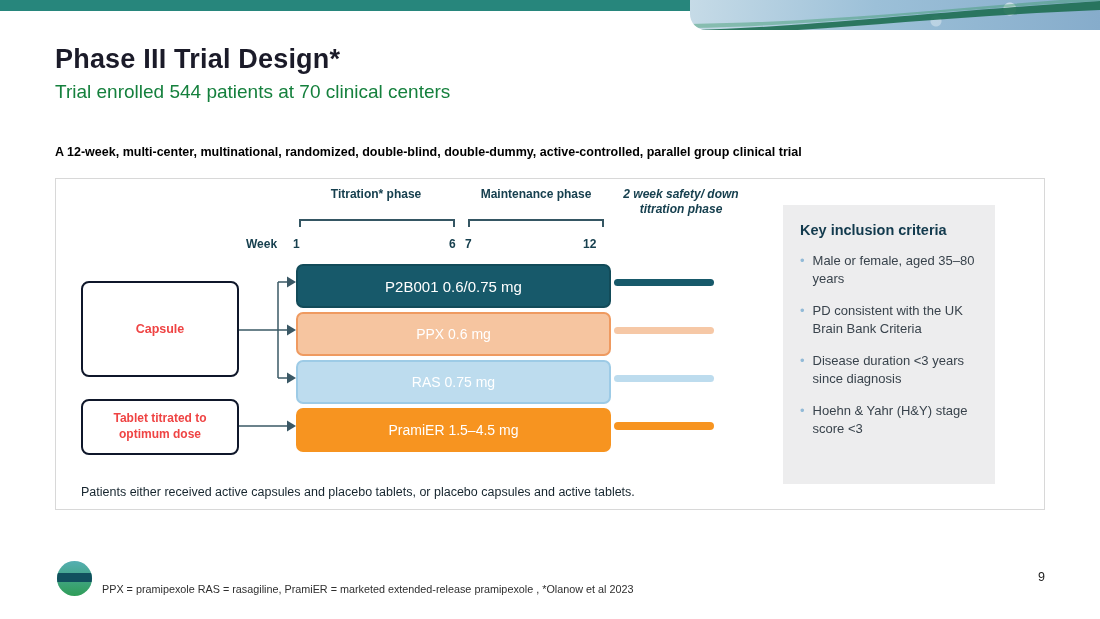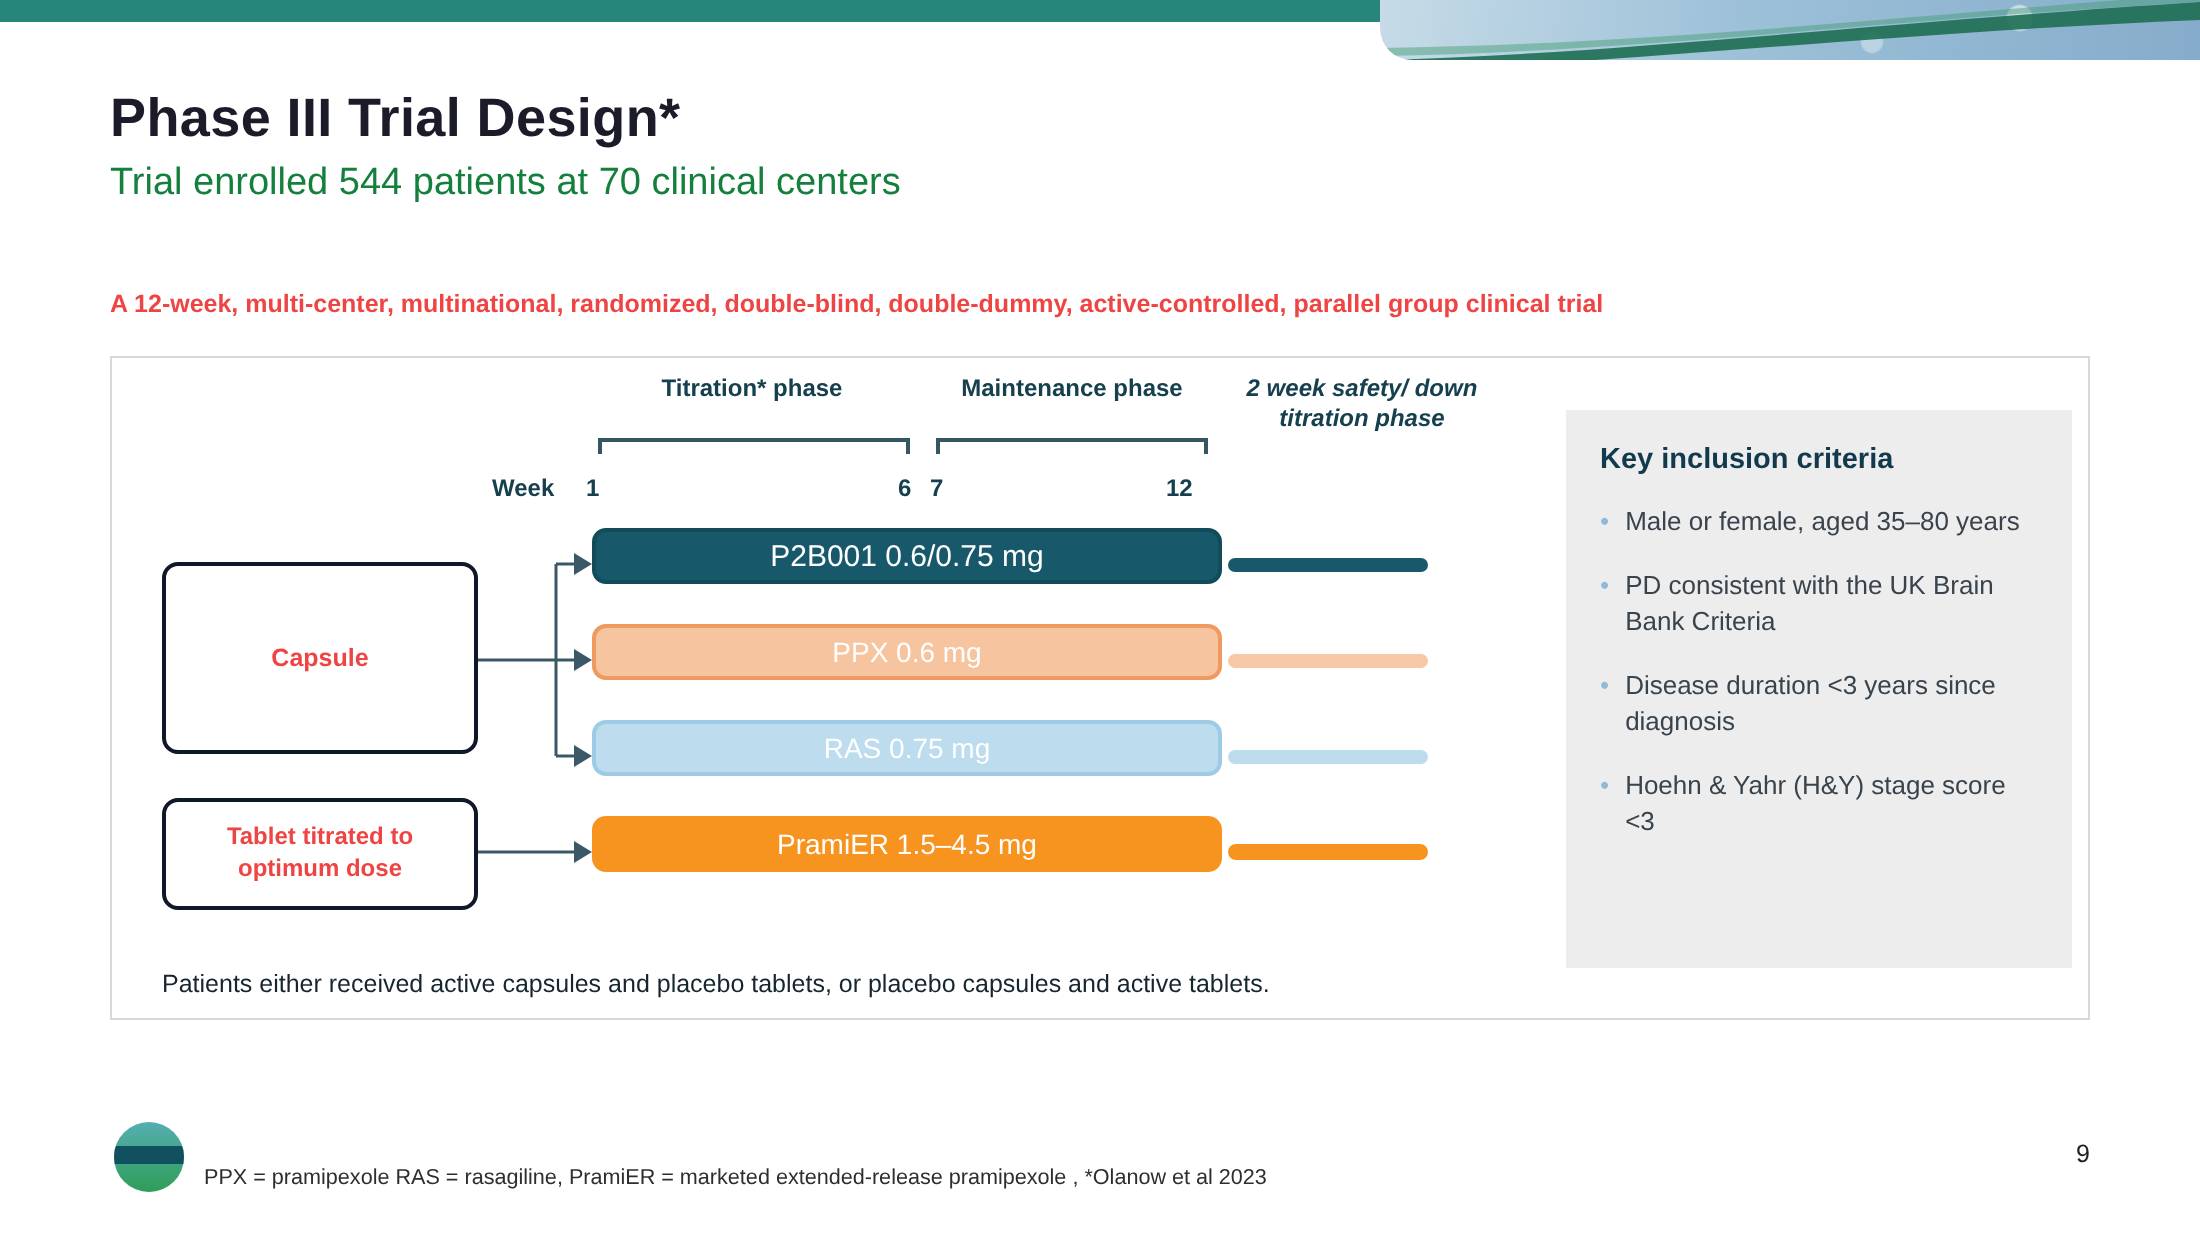--- a/index.html
+++ b/index.html
@@ -16,21 +16,21 @@
     background:
       radial-gradient(circle at 78% 30%, rgba(255,255,255,.55) 0 6px, rgba(255,255,255,0) 7px),
       radial-gradient(circle at 60% 70%, rgba(255,255,255,.35) 0 5px, rgba(255,255,255,0) 6px),
       linear-gradient(95deg,#c6dbe7 0%,#9cc0d8 45%,#86accb 100%);
   }
   .banner-image svg{position:absolute;top:0;left:0;width:100%;height:100%;}
 
   
   .title{position:absolute;left:55px;top:44px;font-size:27px;font-weight:800;color:#1b1b29;letter-spacing:.2px;}
   .subtitle{position:absolute;left:55px;top:81px;font-size:19px;color:#15803d;}
-  .description{position:absolute;left:55px;top:145px;font-size:12.5px;font-weight:700;color:#ef4444;}
+  .description{position:absolute;left:55px;top:145px;font-size:12.5px;font-weight:700;color:#000000;}
 
   
   .diagram{position:absolute;left:55px;top:178px;width:990px;height:332px;border:1px solid #d8d8d8;background:#fff;box-sizing:border-box;}
 
   .phase-label{position:absolute;top:8px;font-size:12px;font-weight:700;color:#17404f;text-align:center;line-height:1.25;}
   .phase-titration{left:255px;width:130px;}
   .phase-maintenance{left:415px;width:130px;}
   .phase-safety{left:563px;width:124px;font-style:italic;}
 
   .bracket{position:absolute;top:40px;height:8px;border-top:2px solid #355663;border-left:2px solid #355663;border-right:2px solid #355663;box-sizing:border-box;}
@@ -45,36 +45,36 @@
   .tick-12{left:527px;}
 
   .src-box{position:absolute;left:25px;border:2px solid #0f172a;border-radius:8px;background:#fff;
     display:flex;align-items:center;justify-content:center;text-align:center;
     font-weight:700;color:#ef4444;box-sizing:border-box;}
   .src-capsule{top:102px;width:158px;height:96px;font-size:12.5px;}
   .src-tablet{top:220px;width:158px;height:56px;font-size:12px;padding:2px 14px;line-height:1.3;}
 
   .connectors{position:absolute;left:0;top:0;width:990px;height:332px;pointer-events:none;}
 
-  .arm-bar{position:absolute;left:240px;width:315px;height:28px;border-radius:7px;
+  .arm-bar{position:absolute;left:240px;width:315px;height:44px;border-radius:7px;
     display:flex;align-items:center;justify-content:center;color:#fff;font-size:14px;box-sizing:border-box;}
   .arm-bar.arm0{top:85px;font-size:15px;}
   .arm-bar.arm1{top:133px;}
   .arm-bar.arm2{top:181px;}
   .arm-bar.arm3{top:229px;}
   .arm-tail{position:absolute;left:558px;width:100px;height:7px;border-radius:4px;}
   .arm-tail.tail0{top:100px;}
   .arm-tail.tail1{top:148px;}
   .arm-tail.tail2{top:196px;}
   .arm-tail.tail3{top:243px;height:8px;}
 
   .note{position:absolute;left:25px;top:306px;font-size:12.5px;color:#16252e;}
 
   
-  .panel{position:absolute;left:727px;top:26px;width:253px;height:279px;background:#ededee;padding:17px 17px;box-sizing:border-box;}
+  .panel{position:absolute;left:727px;top:26px;width:212px;height:279px;background:#ededee;padding:17px 17px;box-sizing:border-box;}
   .panel-title{font-size:14.5px;font-weight:700;color:#123a4d;margin:0 0 14px 0;}
   .panel-item{display:flex;font-size:13px;color:#39434c;line-height:1.38;margin-bottom:14px;}
   .panel-item .dot{color:#92bad7;margin-right:8px;flex:0 0 auto;}
 
   
   .footnote{position:absolute;left:75px;top:516px;font-size:12px;color:#1f1f1f;}
   .logo{position:absolute;left:56px;top:560px;width:37px;height:37px;}
   .abbrev{position:absolute;left:102px;top:583px;font-size:10.8px;color:#2e2e2e;}
   .pagenum{position:absolute;left:1038px;top:570px;font-size:12.5px;color:#222;}
 </style>

